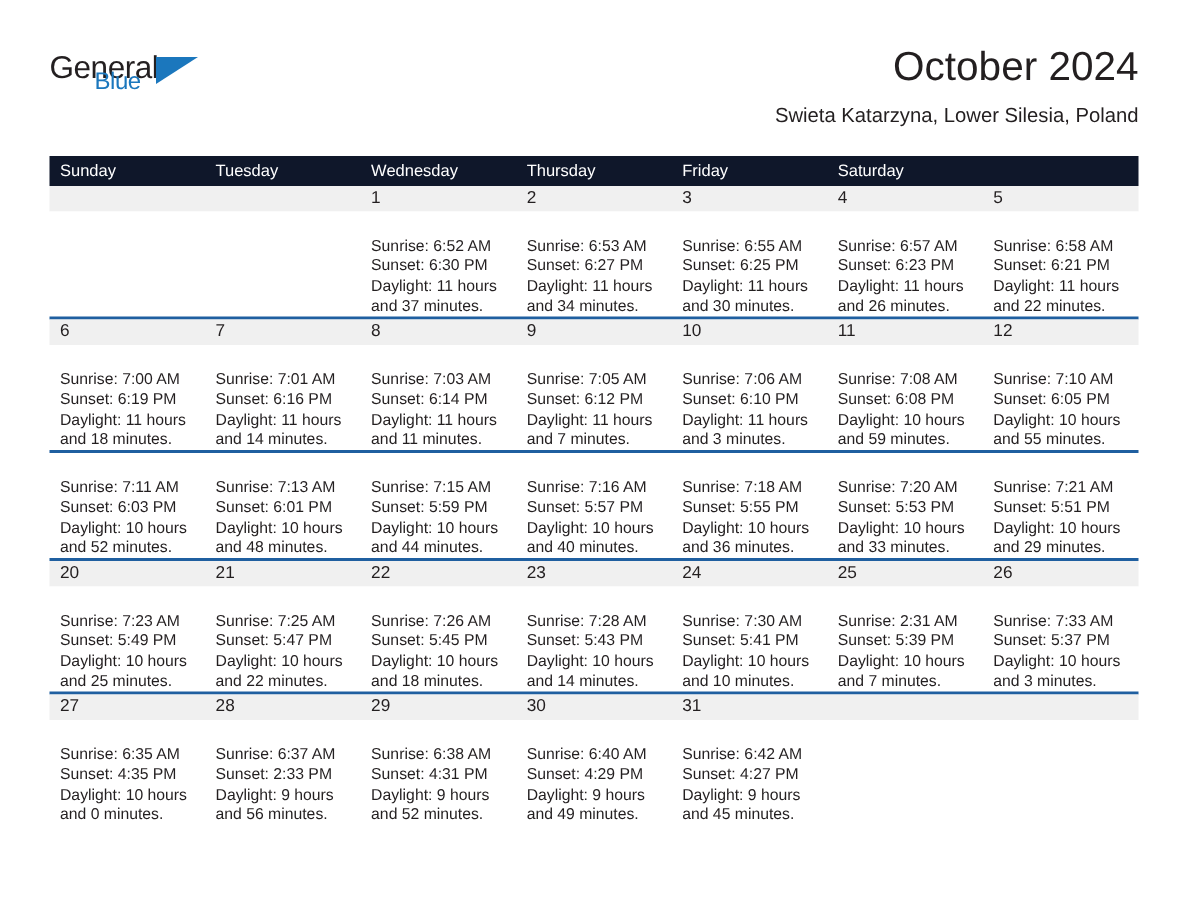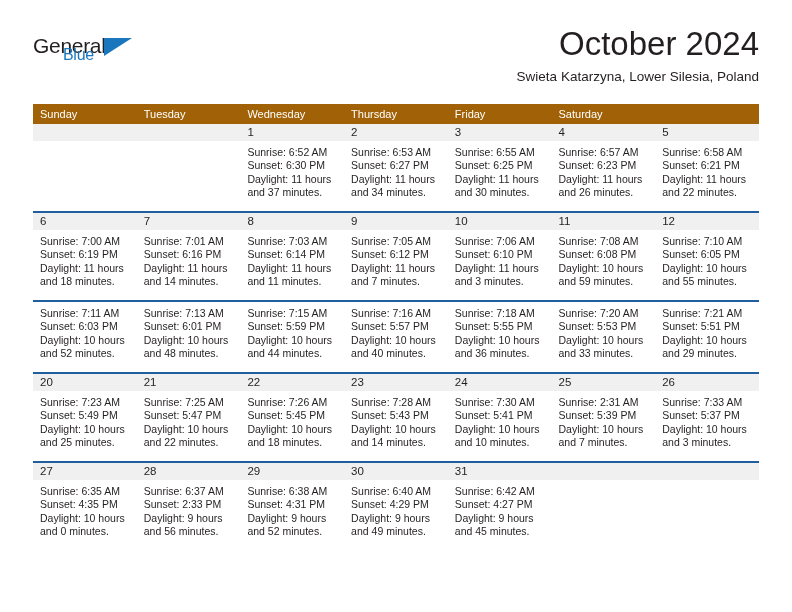--- a/index.html
+++ b/index.html
@@ -64,21 +64,21 @@
     color: #1b77bd;
     font-family: "Liberation Sans", sans-serif;
   }
   .title-block {
     position: absolute;
     right: 0;
     top: 0;
     text-align: right;
   }
   .cal-title {
-    font-size: 33px;
+    font-size: 27px;
     color: #231f20;
     line-height: 32px;
     font-weight: normal;
     white-space: nowrap;
   }
   .cal-subtitle {
     font-size: 13.5px;
     color: #231f20;
     line-height: 20px;
     margin-top: 7px;
@@ -96,21 +96,21 @@
   .cal-row {
     display: flex;
     width: 100%;
   }
   .cal-col {
     width: 14.2857%;
     box-sizing: border-box;
   }
 
   .dow-row {
-    background: #a16207;
+    background: #0f172a;
     height: 20px;
   }
   .dow-cell {
     font-size: 11px;
     color: #ffffff;
     line-height: 20px;
     padding-left: 7px;
     box-sizing: border-box;
     white-space: nowrap;
   }
@@ -135,21 +135,21 @@
     box-sizing: border-box;
     white-space: nowrap;
   }
   .content-band {
     display: flex;
     background: #ffffff;
     height: 70px;
   }
   .cell-body {
     padding-left: 7px;
-    padding-top: 5px;
+    padding-top: 17px;
     box-sizing: border-box;
     font-size: 10.5px;
     line-height: 13.4px;
     color: #231f20;
   }
   .cell-body div {
     white-space: nowrap;
   }
   .cell-empty { }
 </style>

